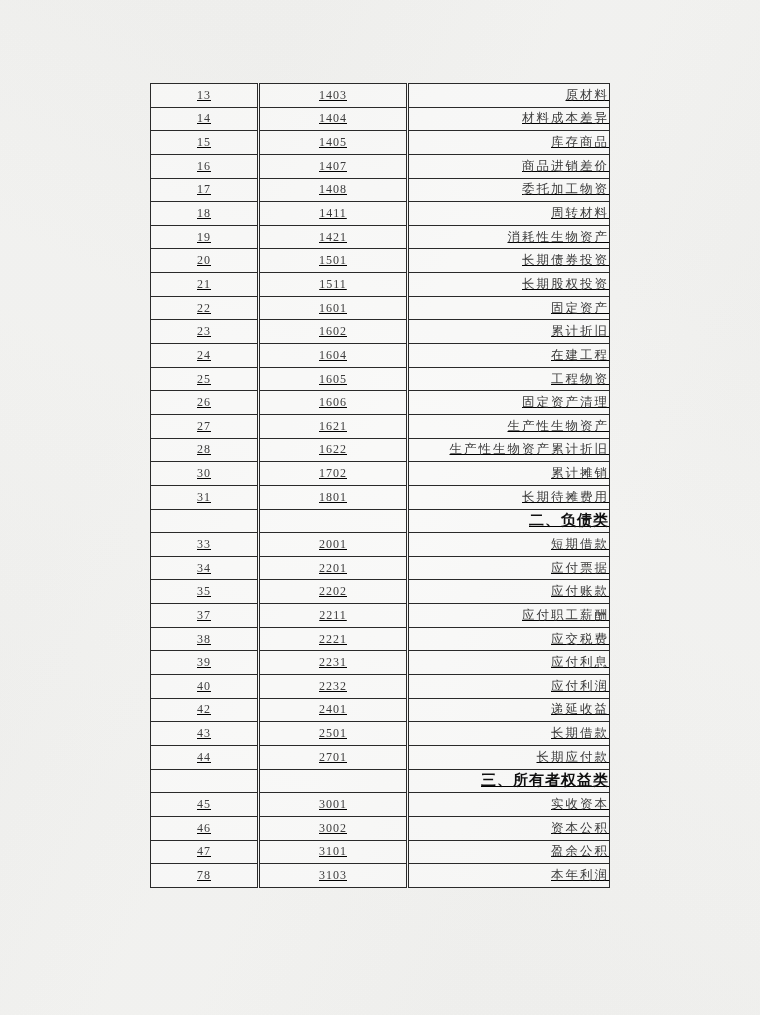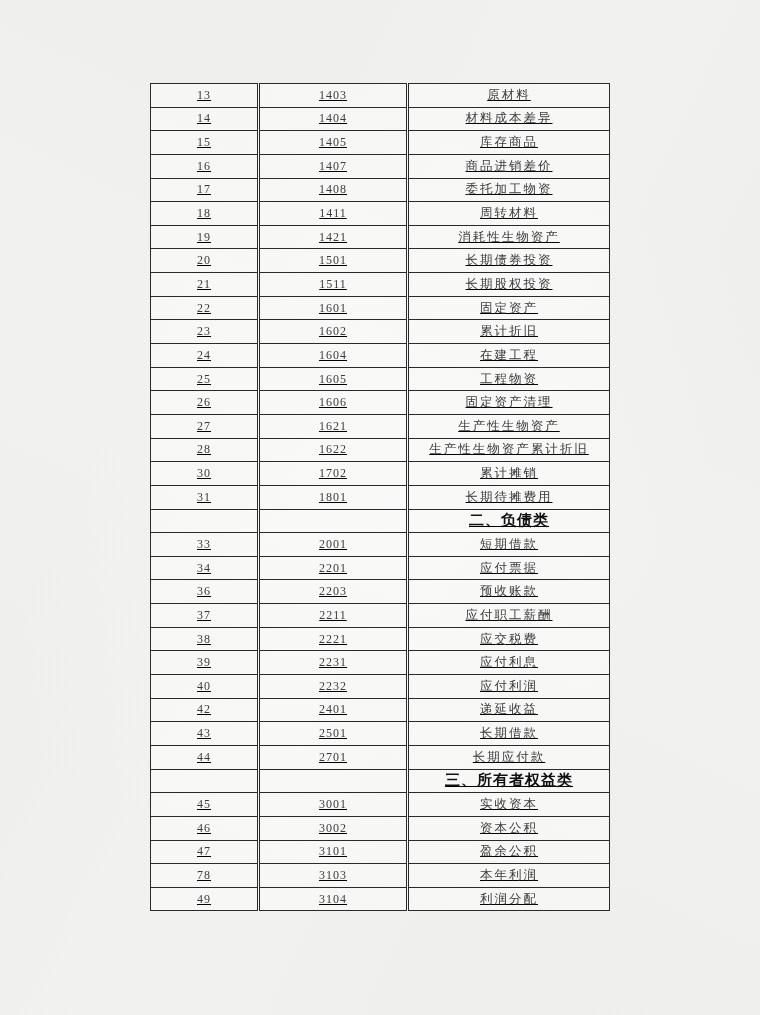--- a/index.html
+++ b/index.html
@@ -27,21 +27,21 @@
     height: 22.65px;
     padding: 0;
     text-align: center;
     vertical-align: middle;
     font-size: 12.5px;
     color: #3b3b3b;
     white-space: nowrap;
     overflow: hidden;
   }
   .accounts-table td.c2 { border-left: 3px double #2a2a2a; }
-  .accounts-table td.c3 { border-left: 3px double #2a2a2a; }
+  .accounts-table td.c3 { border-left: 3px double #2a2a2a; text-align: right; }
   .accounts-table td.name { letter-spacing: 2px; }
   .accounts-table td.num  { font-size: 12px; letter-spacing: 1px; }
   .accounts-table td.section {
     font-weight: bold;
     color: #101010;
     font-size: 15px;
     letter-spacing: 1px;
   }
 </style>
 </head>
@@ -153,23 +153,23 @@
         <td class="c1 num">33</td>
         <td class="c2 num">2001</td>
         <td class="c3 name">短期借款</td>
       </tr>
       <tr>
         <td class="c1 num">34</td>
         <td class="c2 num">2201</td>
         <td class="c3 name">应付票据</td>
       </tr>
       <tr>
-        <td class="c1 num">36</td>
-        <td class="c2 num">2203</td>
-        <td class="c3 name">预收账款</td>
+        <td class="c1 num">35</td>
+        <td class="c2 num">2202</td>
+        <td class="c3 name">应付账款</td>
       </tr>
       <tr>
         <td class="c1 num">37</td>
         <td class="c2 num">2211</td>
         <td class="c3 name">应付职工薪酬</td>
       </tr>
       <tr>
         <td class="c1 num">38</td>
         <td class="c2 num">2221</td>
         <td class="c3 name">应交税费</td>
@@ -216,20 +216,15 @@
       </tr>
       <tr>
         <td class="c1 num">47</td>
         <td class="c2 num">3101</td>
         <td class="c3 name">盈余公积</td>
       </tr>
       <tr>
         <td class="c1 num">78</td>
         <td class="c2 num">3103</td>
         <td class="c3 name">本年利润</td>
-      </tr>
-      <tr>
-        <td class="c1 num">49</td>
-        <td class="c2 num">3104</td>
-        <td class="c3 name">利润分配</td>
       </tr>
     </tbody>
 </table>
 
 </body></html>

